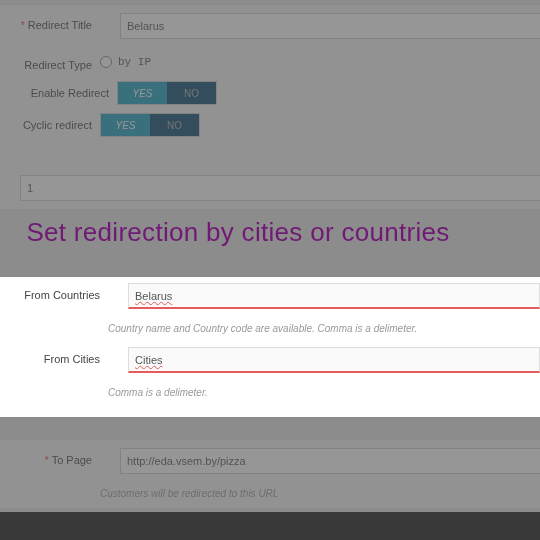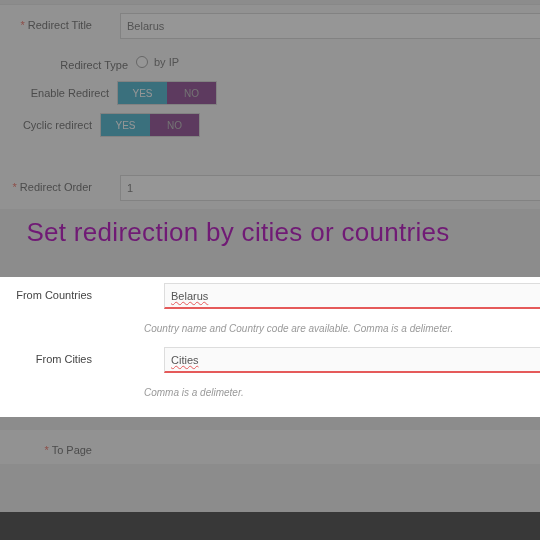--- a/index.html
+++ b/index.html
@@ -64,20 +64,21 @@
     font-style: italic;
     margin-top: 13px;
     line-height: 1.3;
   }
   .radio-line {
     display: flex;
     align-items: center;
     font-size: 11px;
     color: #555;
     height: 18px;
+    font-family: Liberation Mono, monospace;
   }
   .radio-outer {
     width: 12px; height: 12px;
     border: 1px solid #888;
     border-radius: 50%;
     display: inline-flex;
     align-items: center; justify-content: center;
     margin-right: 6px;
     background: #fff;
   }
@@ -94,36 +95,37 @@
   .toggle .half {
     flex: 1;
     display: flex;
     align-items: center;
     justify-content: center;
     font-size: 10px;
   }
   .toggle .on {
     background: #1aa0c0;
     color: #fff;
+    font-style: italic;
   }
   .toggle .off {
-    background: #701a75;
+    background: #0c4a6e;
     color: #aaa;
   }
   
   .highlight {
     position: absolute;
     left: 0;
     width: 540px;
     background: #fff;
     top: 277px;
     height: 140px;
     box-shadow: none;
   }
-  .highlight .row { padding: 6px 0; gap: 44px; }
+  .highlight .row { padding: 6px 8px; }
   .highlight .text-input {
     border: 1px solid #ddd;
     border-bottom: 2px solid #e55a5a;
     border-radius: 0;
     background: #fafafa;
   }
   .spellwave {
     text-decoration: underline wavy #e55a5a;
     text-decoration-thickness: 1px;
   }
@@ -168,21 +170,21 @@
 
     <div class="row">
       <div class="label">
         <span class="req">*</span> <span>Redirect Title</span>
       </div>
       <div class="fieldcol">
         <input class="text-input" value="Belarus" style="">
       </div>
     </div>
 
-    <div class="row" style="padding:6px 0;margin-left:36px;">
+    <div class="row" style="padding:6px 0;">
       <div class="label">Redirect Type</div>
       <div class="fieldcol">
         <div class="radio-line">
           <span class="radio-outer"></span>
           <span>by IP</span>
         </div>
       </div>
     </div>
 
     <div class="row" style="padding:4px 17px;">
@@ -200,23 +202,20 @@
       <div class="fieldcol">
         <div class="toggle">
           <div class="half on">YES</div>
           <div class="half off">NO</div>
         </div>
         <div class="hint">&nbsp;</div>
       </div>
     </div>
 
     <div class="row">
-      <div class="label">
-        <span class="req">*</span> <span>Redirect Order</span>
-      </div>
       <div class="fieldcol">
         <input class="text-input" value="1" style="">
       </div>
     </div>
 
   </div>
 
   <div class="highlight">
     <div class="row">
       <div class="label">From Countries</div>
@@ -231,25 +230,29 @@
       <div class="label">From Cities</div>
       <div class="fieldcol">
         <div class="text-input" style="display:flex;align-items:center;">
           <span class="spellwave">Cities</span>
         </div>
         <div class="hint">Comma is a delimeter.</div>
       </div>
     </div>
   </div>
 
-  <div class="panel" style="top:430px;border-top:none;">
+  <div class="panel" style="top:440px;border-top:none;">
     <div class="row">
       <div class="label">
         <span class="req">*</span> <span>To Page</span>
       </div>
+      <div class="fieldcol">
+        <input class="text-input" value="http://eda.vsem.by/pizza" style="">
+        <div class="hint">Customers will be redirected to this URL</div>
+      </div>
     </div>
   </div>
 
   <div class="footer"></div>
 
   <div class="dim-top"></div>
   <div class="dim-bottom"></div>
 
   <div class="banner-text">Set redirection by cities or countries</div>
 

